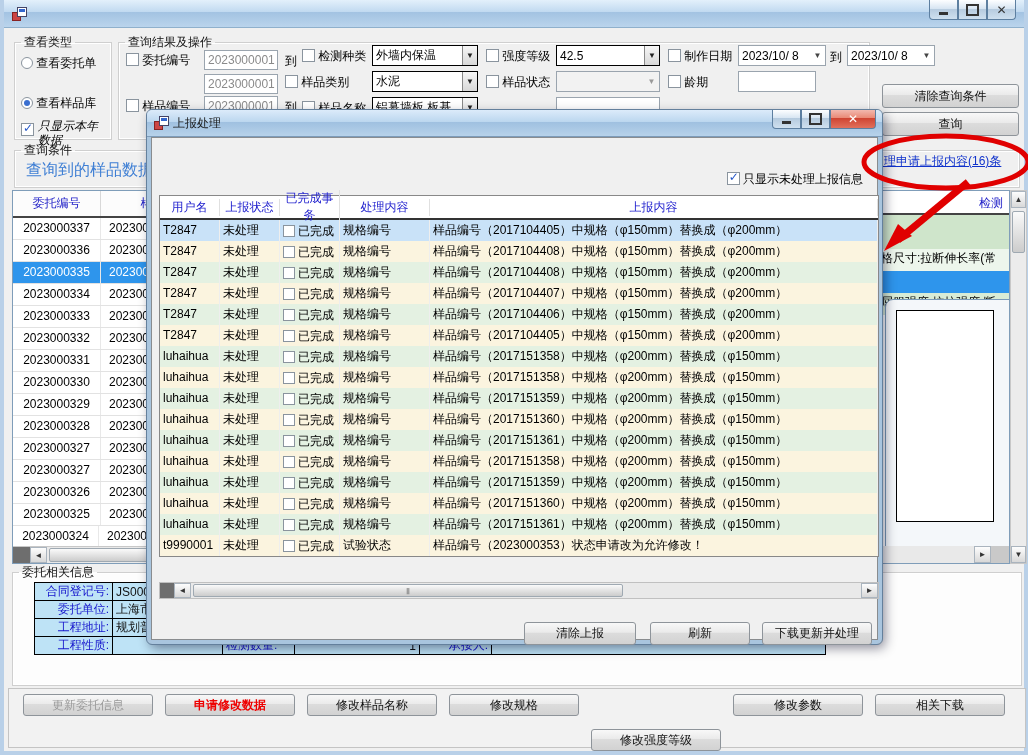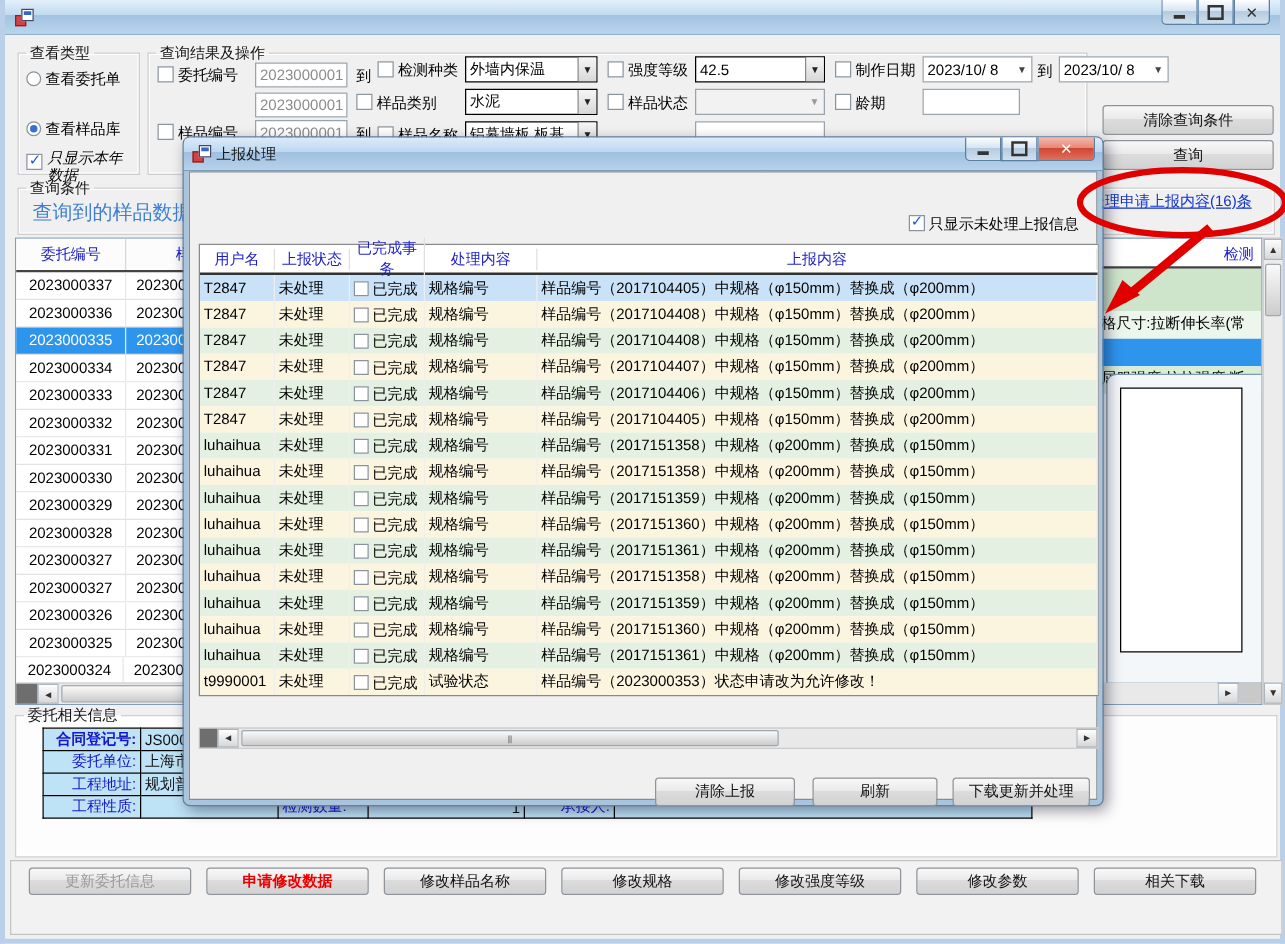--- a/index.html
+++ b/index.html
@@ -314,21 +314,21 @@
     <div class="sb-thumb" style="position:absolute; left:1px; right:1px; top:20px; height:42px;"></div>
     <div class="sb-arrow" style="position:absolute; bottom:0; width:100%; height:17px;">▼</div>
   </div>
 
   <fieldset style="left:8px; top:564px; width:1010px; height:122px; background:#fdfdfd;">
     <legend>委托相关信息</legend>
   </fieldset>
   <table class="info-table abs" style="left:30px; top:582px;">
     <tbody id="info-rows">
         <tr>
-          <td style="width:78px; text-align:right;font-weight:bold;">合同登记号:</td>
+          <td style="width:78px; text-align:right;">合同登记号:</td>
           <td class="val" colspan="5">JS000089</td>
         </tr>
         <tr>
           <td style="width:78px; text-align:right;">委托单位:</td>
           <td class="val" colspan="5">上海市建</td>
         </tr>
         <tr>
           <td style="width:78px; text-align:right;">工程地址:</td>
           <td class="val" colspan="5">规划普善</td>
         </tr>
@@ -344,21 +344,21 @@
       </tr>
     </tbody>
   </table>
 
   <div class="abs" style="left:4px; top:688px; width:1018px; height:60px; background:#f2f2f2; border:1px solid #c4c4c4;">
     <div id="btn-row1" class="abs" style="left:14px; top:5px; display:flex; gap:12px;">
         <div class="btn disabled" style="width: 130px; height: 22px;">更新委托信息</div>
         <div class="btn red" style="width: 130px; height: 22px;">申请修改数据</div>
         <div class="btn" style="width: 130px; height: 22px;">修改样品名称</div>
         <div class="btn" style="width: 130px; height: 22px;">修改规格</div>
-        <div class="btn" style="width: 130px; height: 22px;">修改强度等级</div>
+        <div class="btn" style="width: 130px; height: 22px; margin-top: 35px;">修改强度等级</div>
         <div class="btn" style="width: 130px; height: 22px;">修改参数</div>
         <div class="btn" style="width: 130px; height: 22px;">相关下载</div>
       </div>
   </div>
 </div>
 
 <div class="dialog">
   <div class="dlg-titlebar">
     <div class="app-icon" style="left:7px; top:5px;">
         <div class="sq1"></div>

